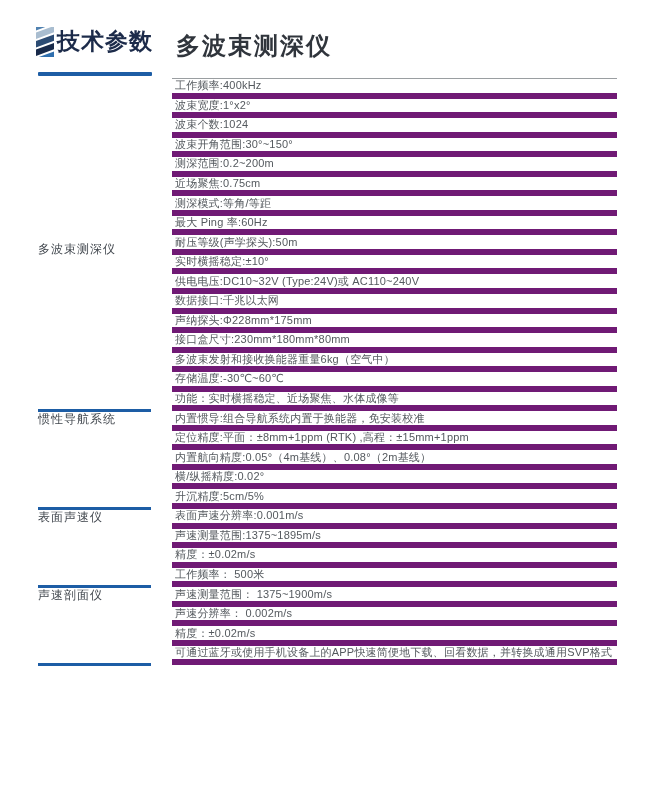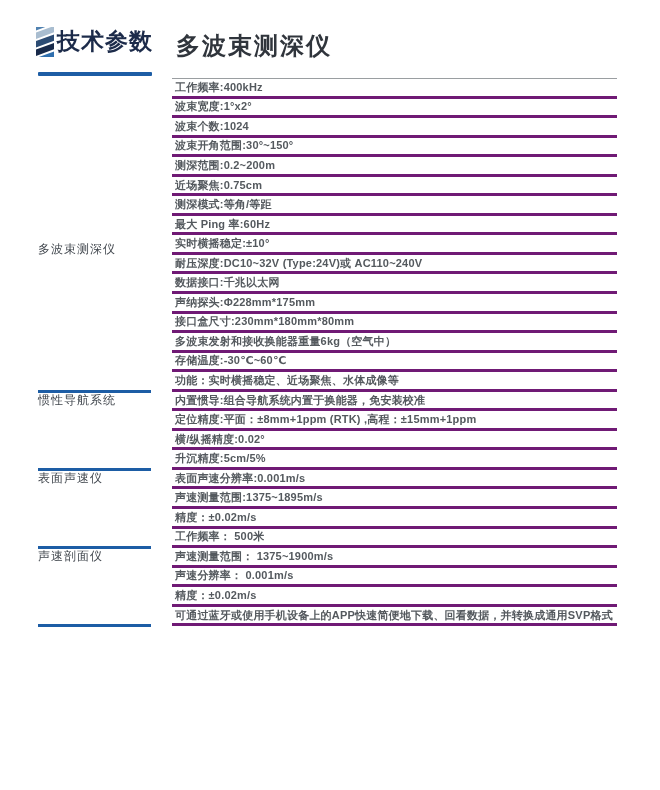--- a/index.html
+++ b/index.html
@@ -40,22 +40,22 @@
   .spec-section:first-child .category-cell{align-items:flex-start;}
   .spec-section:first-child .category-label{position:absolute;top:163px;}
   .section-underline{
     position:absolute;left:2px;bottom:-1px;width:113px;height:3px;
     background:#1d5da5;
   }
   .rows-cell{min-width:0;}
   .spec-section:first-child .rows-cell{border-top:1px solid #9a9ea1;}
   .spec-row{
     box-sizing:border-box;height:19.55px;
-    border-bottom:3px solid #701a75;
-    display:flex;align-items:center;font-weight:bold;
+    border-bottom:6px solid #701a75;
+    display:flex;align-items:center;
   }
   .spec-text{
     font-size:11px;color:#54595e;letter-spacing:.2px;
     padding-left:3px;white-space:nowrap;overflow:hidden;
   }
 </style>
 </head>
 <body>
 
 <div class="page">
@@ -108,24 +108,27 @@
           <div class="spec-row">
             <div class="spec-text">近场聚焦:0.75cm</div>
           </div>
           <div class="spec-row">
             <div class="spec-text">测深模式:等角/等距</div>
           </div>
           <div class="spec-row">
             <div class="spec-text">最大 Ping 率:60Hz</div>
           </div>
           <div class="spec-row">
+            <div class="spec-text">耐压等级(声学探头):50m</div>
+          </div>
+          <div class="spec-row">
             <div class="spec-text">实时横摇稳定:±10°</div>
           </div>
           <div class="spec-row">
-            <div class="spec-text">耐压深度:DC10~32V (Type:24V)或 AC110~240V</div>
+            <div class="spec-text">供电电压:DC10~32V (Type:24V)或 AC110~240V</div>
           </div>
           <div class="spec-row">
             <div class="spec-text">数据接口:千兆以太网</div>
           </div>
           <div class="spec-row">
             <div class="spec-text">声纳探头:Φ228mm*175mm</div>
           </div>
           <div class="spec-row">
             <div class="spec-text">接口盒尺寸:230mm*180mm*80mm</div>
           </div>
@@ -146,20 +149,23 @@
           <div class="section-underline"></div>
         </div>
         <div class="rows-cell">
           <div class="spec-row">
             <div class="spec-text">内置惯导:组合导航系统内置于换能器，免安装校准</div>
           </div>
           <div class="spec-row">
             <div class="spec-text">定位精度:平面：±8mm+1ppm (RTK) ,高程：±15mm+1ppm</div>
           </div>
           <div class="spec-row">
+            <div class="spec-text">内置航向精度:0.05°（4m基线）、0.08°（2m基线）</div>
+          </div>
+          <div class="spec-row">
             <div class="spec-text">横/纵摇精度:0.02°</div>
           </div>
           <div class="spec-row">
             <div class="spec-text">升沉精度:5cm/5%</div>
           </div>
         </div>
       </div>
       <div class="spec-section">
         <div class="category-cell">
           <div class="category-label">表面声速仪</div>
@@ -183,21 +189,21 @@
       <div class="spec-section">
         <div class="category-cell">
           <div class="category-label">声速剖面仪</div>
           <div class="section-underline"></div>
         </div>
         <div class="rows-cell">
           <div class="spec-row">
             <div class="spec-text">声速测量范围： 1375~1900m/s</div>
           </div>
           <div class="spec-row">
-            <div class="spec-text">声速分辨率： 0.001m/s</div>
+            <div class="spec-text">声速分辨率： 0.002m/s</div>
           </div>
           <div class="spec-row">
             <div class="spec-text">精度：±0.02m/s</div>
           </div>
           <div class="spec-row">
             <div class="spec-text">可通过蓝牙或使用手机设备上的APP快速简便地下载、回看数据，并转换成通用SVP格式</div>
           </div>
         </div>
       </div>
     </div>

